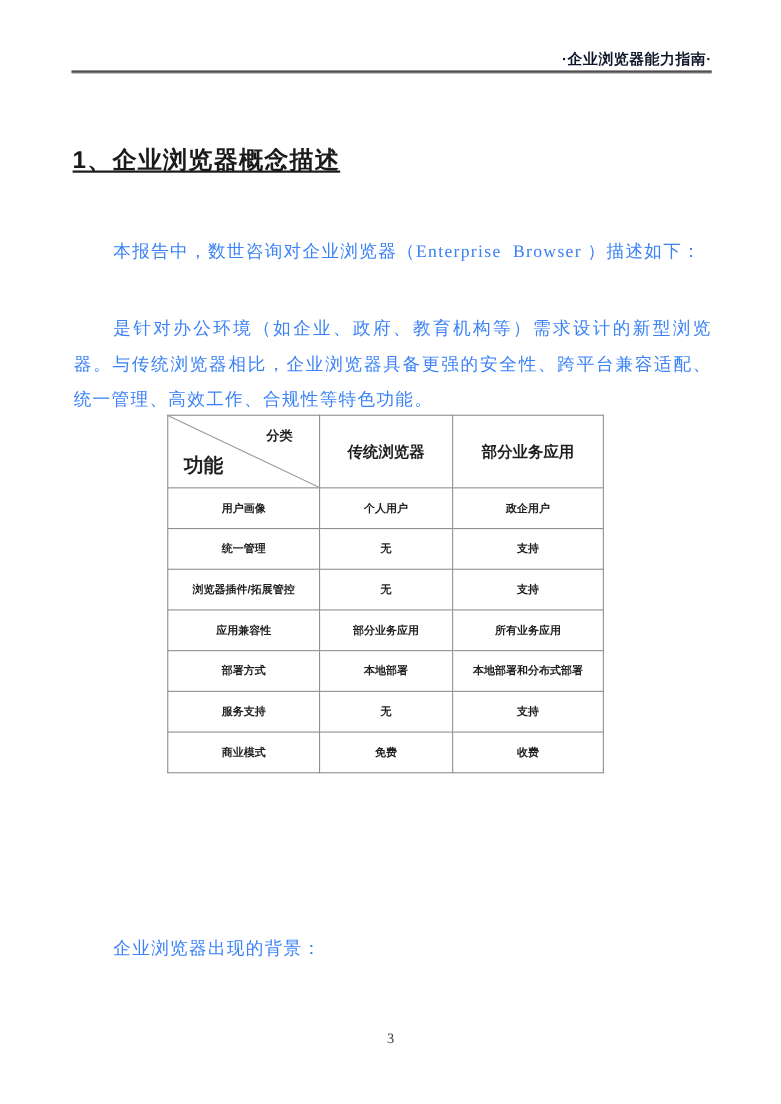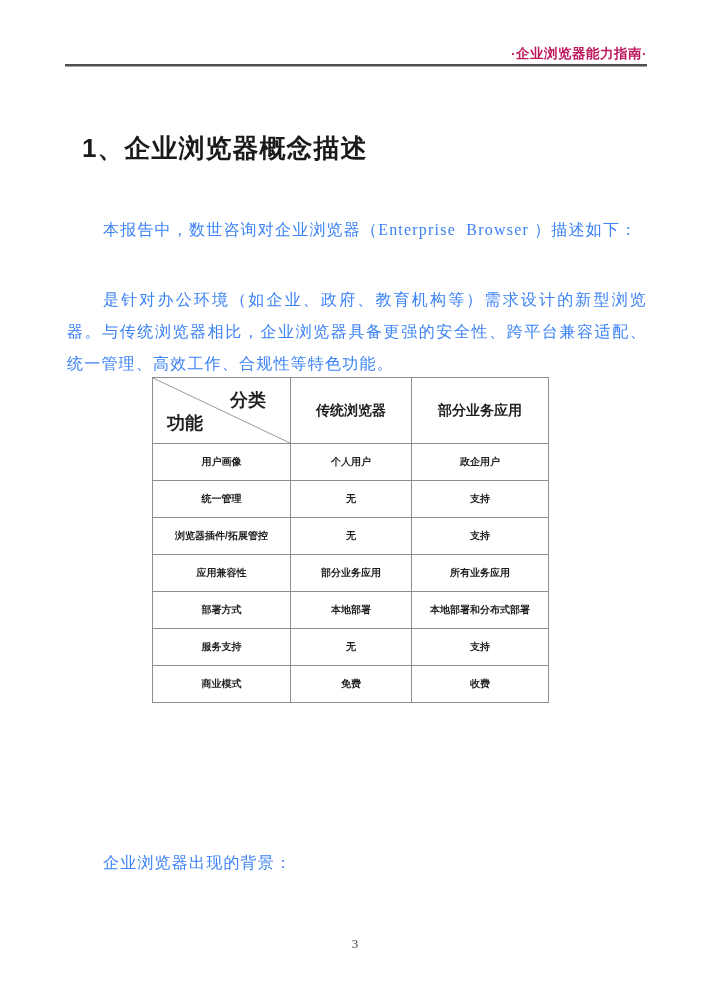--- a/index.html
+++ b/index.html
@@ -13,40 +13,41 @@
     font-family: "Liberation Serif", "DejaVu Serif", serif;
   }
   .running-header {
     position: absolute;
     top: 45px;
     right: 63px;
     font-family: "Liberation Sans", "DejaVu Sans", sans-serif;
     font-weight: bold;
     font-size: 13.5px;
     letter-spacing: 0.5px;
-    color: #be185d;
+    color: #0f172a;
   }
   .header-rule {
     position: absolute;
     left: 65px;
     top: 64px;
     width: 582px;
     height: 2px;
     background: #4f4f4f;
     box-shadow: 0 1px 0 #a9a9a9;
   }
   .section-title {
     position: absolute;
-    left: 82px;
+    left: 66px;
     top: 131px;
     font-family: "Liberation Sans", "DejaVu Sans", sans-serif;
     font-weight: bold;
-    font-size: 26px;
+    font-size: 22px;
     letter-spacing: 1px;
     color: #1a1a1a;
+    text-decoration: underline;
   }
   .para {
     position: absolute;
     left: 67px;
     width: 580px;
     font-size: 16px;
     line-height: 32px;
     letter-spacing: 1.2px;
     color: #3b82f6;
     text-align: justify;
@@ -89,21 +90,21 @@
   .corner-cell svg.diag {
     position: absolute;
     inset: 0;
     width: 100%;
     height: 100%;
   }
   .corner-label-top {
     position: absolute;
     top: 10px;
     right: 24px;
-    font-size: 18px;
+    font-size: 12px;
     font-weight: bold;
   }
   .corner-label-bottom {
     position: absolute;
     bottom: 8px;
     left: 14px;
     font-size: 18px;
     font-weight: bold;
   }
   .page-number {

